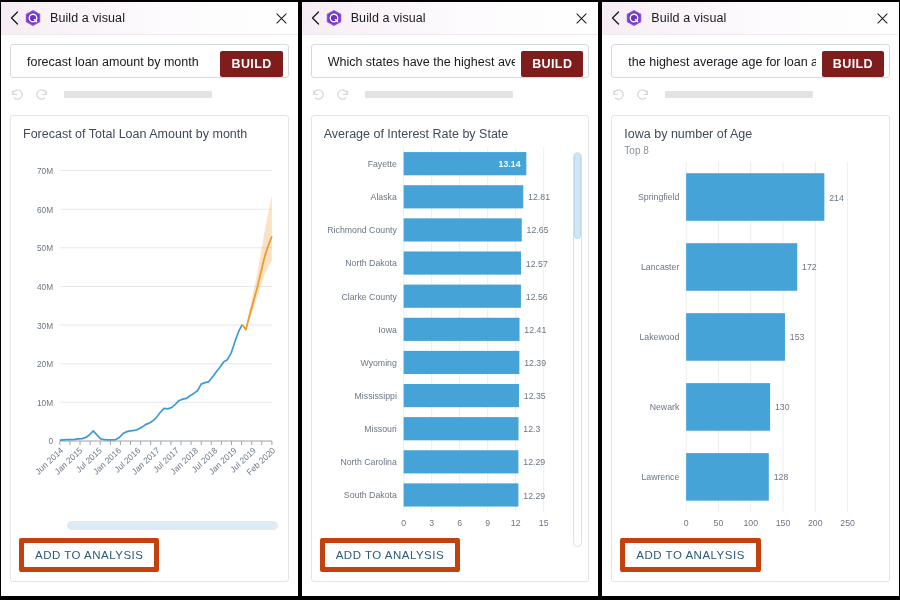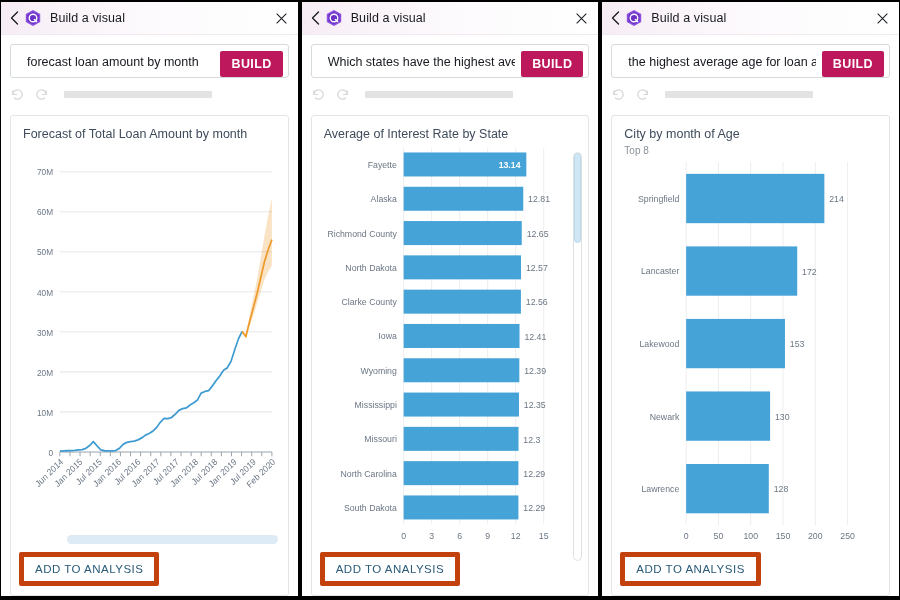--- a/index.html
+++ b/index.html
@@ -88,21 +88,21 @@
     padding: 0 6px 0 8px;
     height: 30px;
     background: transparent;
     min-width: 0;
     white-space: nowrap;
     overflow: hidden;
     text-overflow: clip;
   }
   .build-btn {
     flex: 0 0 auto;
-    background: #be185d;
+    background: #7f1d1d;
     color: #ffffff;
     border: none;
     border-radius: 2px;
     font-family: "Liberation Sans", sans-serif;
     font-size: 12.5px;
     font-weight: bold;
     letter-spacing: 0.4px;
     height: 26px;
     padding: 0 11px;
     cursor: pointer;
@@ -121,21 +121,21 @@
   .ur-placeholder {
     height: 7px;
     width: 148px;
     background: #e3e3e3;
     border-radius: 1px;
     margin-left: 6px;
   }
 
   
   .viz-card {
-    margin: 12px 9px 0 9px;
+    margin: 12px 9px 14px 9px;
     flex: 1 1 auto;
     border: 1px solid #e4e4e4;
     border-radius: 3px;
     background: #fff;
     display: flex;
     flex-direction: column;
     padding: 10px 8px 9px 8px;
     position: relative;
     overflow: hidden;
   }
@@ -449,21 +449,21 @@
       <span class="ur-icon">
         <svg width="15" height="15" viewBox="0 0 16 16">
             <path d="M13 8a5 5 0 1 0-1.6 3.7" fill="none" stroke="#b5b5b5" stroke-width="1.3" stroke-linecap="round"></path>
             <path d="M13 4.2V8H9.2" fill="none" stroke="#b5b5b5" stroke-width="1.3" stroke-linecap="round" stroke-linejoin="round"></path>
           </svg>
       </span>
       <span class="ur-placeholder"></span>
     </div>
 
     <div class="viz-card">
-      <div class="viz-title">City by month of Age</div>
+      <div class="viz-title">Iowa by number of Age</div>
       <div class="viz-subtitle">Top 8</div>
       <div class="viz-body">
         <svg viewBox="0 0 268 380" preserveAspectRatio="none" id="chart2">
             <line x1="68" y1="6" x2="68" y2="354" stroke="#ededed" stroke-width="1"></line>
             <text x="68" y="368" text-anchor="middle" font-size="9" fill="#6b7684">0</text>
             <line x1="101.2" y1="6" x2="101.2" y2="354" stroke="#ededed" stroke-width="1"></line>
             <text x="101.2" y="368" text-anchor="middle" font-size="9" fill="#6b7684">50</text>
             <line x1="134.4" y1="6" x2="134.4" y2="354" stroke="#ededed" stroke-width="1"></line>
             <text x="134.4" y="368" text-anchor="middle" font-size="9" fill="#6b7684">100</text>
             <line x1="167.6" y1="6" x2="167.6" y2="354" stroke="#ededed" stroke-width="1"></line>

